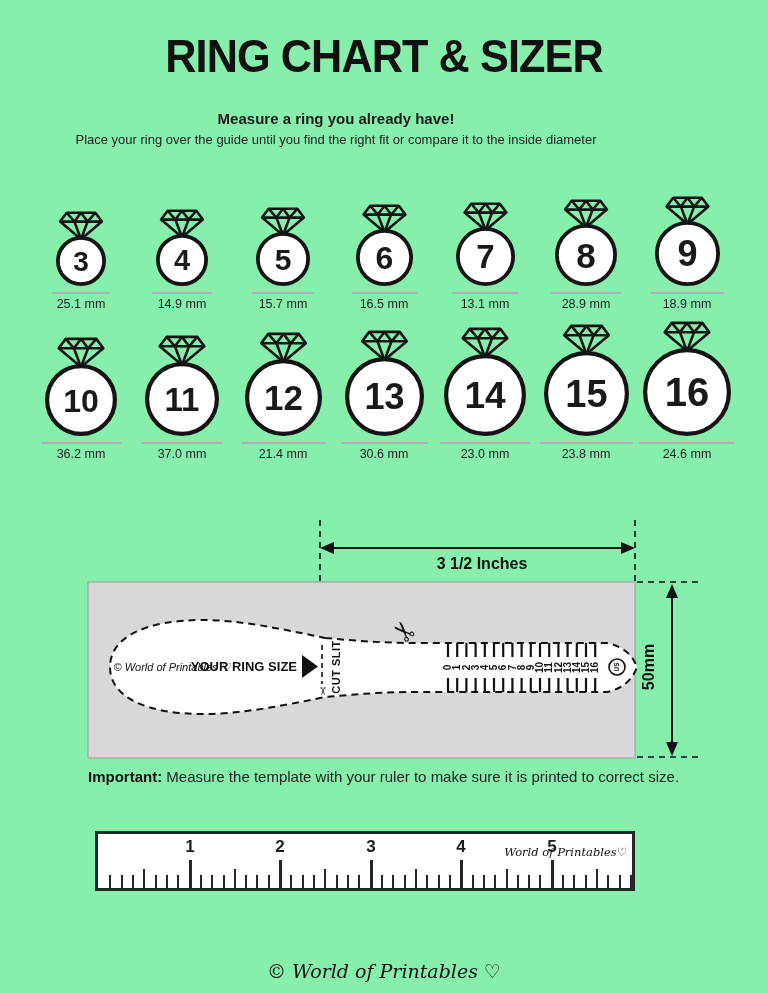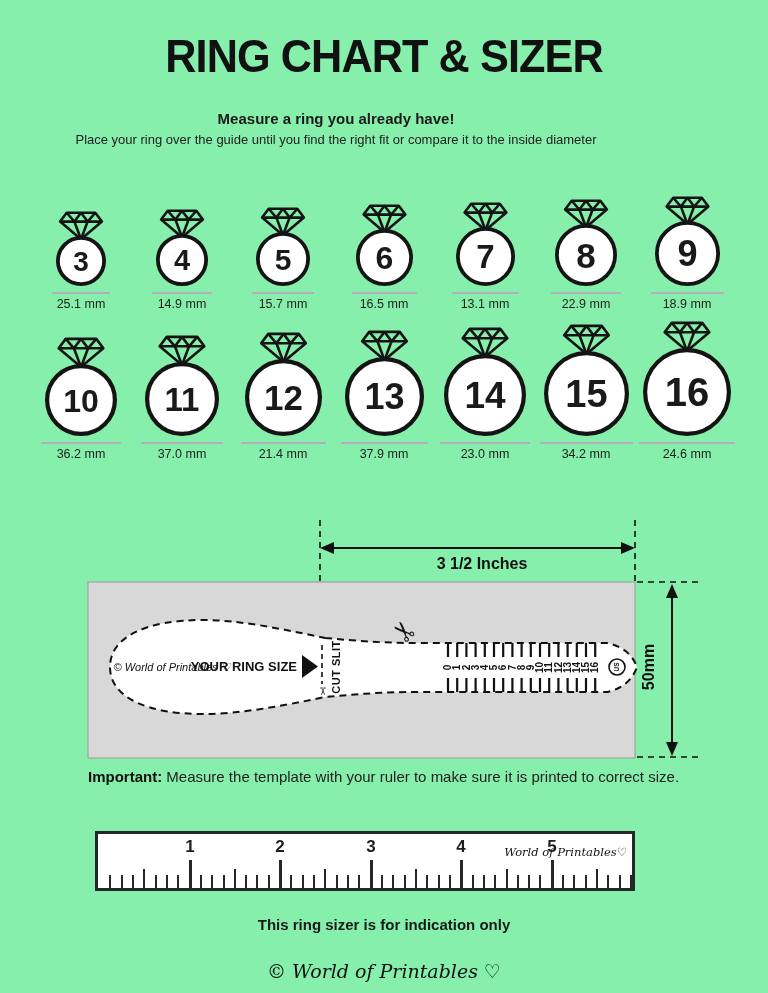--- a/index.html
+++ b/index.html
@@ -161,21 +161,21 @@
             <path d="M14,12 L20,2" fill="none" stroke="#141414" stroke-width="2.6" stroke-linejoin="round" vector-effect="non-scaling-stroke"></path>
             <path d="M20,2 L26,12" fill="none" stroke="#141414" stroke-width="2.6" stroke-linejoin="round" vector-effect="non-scaling-stroke"></path>
             <path d="M26,12 L33,2" fill="none" stroke="#141414" stroke-width="2.6" stroke-linejoin="round" vector-effect="non-scaling-stroke"></path>
             <path d="M14,12 L20,32" fill="none" stroke="#141414" stroke-width="2.6" stroke-linejoin="round" vector-effect="non-scaling-stroke"></path>
             <path d="M26,12 L20,32" fill="none" stroke="#141414" stroke-width="2.6" stroke-linejoin="round" vector-effect="non-scaling-stroke"></path>
           </g>
           <circle cx="35" cy="56" r="29.1" fill="#fff" stroke="#141414" stroke-width="3.8"></circle>
           <text x="35" y="68.6" text-anchor="middle" font-size="35" font-weight="bold" fill="#1a1a1a" font-family="Liberation Sans, sans-serif">8</text>
         </svg>
         <div class="ring-underline" style="width:70px"></div>
-        <div class="ring-mm">22.9 mm</div>
+        <div class="ring-mm">28.9 mm</div>
       </div>
       <div class="ring-cell">
         <svg width="73" height="90">
           <g transform="translate(14.5,0) scale(1.1,0.8823529411764706)">
             <path d="M7,2 L33,2 L39,12 L20,32 L1,12 Z" fill="none" stroke="#141414" stroke-width="2.6" stroke-linejoin="round" vector-effect="non-scaling-stroke"></path>
             <path d="M1,12 L39,12" fill="none" stroke="#141414" stroke-width="2.6" stroke-linejoin="round" vector-effect="non-scaling-stroke"></path>
             <path d="M7,2 L14,12" fill="none" stroke="#141414" stroke-width="2.6" stroke-linejoin="round" vector-effect="non-scaling-stroke"></path>
             <path d="M14,12 L20,2" fill="none" stroke="#141414" stroke-width="2.6" stroke-linejoin="round" vector-effect="non-scaling-stroke"></path>
             <path d="M20,2 L26,12" fill="none" stroke="#141414" stroke-width="2.6" stroke-linejoin="round" vector-effect="non-scaling-stroke"></path>
             <path d="M26,12 L33,2" fill="none" stroke="#141414" stroke-width="2.6" stroke-linejoin="round" vector-effect="non-scaling-stroke"></path>
@@ -253,21 +253,21 @@
             <path d="M14,12 L20,2" fill="none" stroke="#141414" stroke-width="2.6" stroke-linejoin="round" vector-effect="non-scaling-stroke"></path>
             <path d="M20,2 L26,12" fill="none" stroke="#141414" stroke-width="2.6" stroke-linejoin="round" vector-effect="non-scaling-stroke"></path>
             <path d="M26,12 L33,2" fill="none" stroke="#141414" stroke-width="2.6" stroke-linejoin="round" vector-effect="non-scaling-stroke"></path>
             <path d="M14,12 L20,32" fill="none" stroke="#141414" stroke-width="2.6" stroke-linejoin="round" vector-effect="non-scaling-stroke"></path>
             <path d="M26,12 L20,32" fill="none" stroke="#141414" stroke-width="2.6" stroke-linejoin="round" vector-effect="non-scaling-stroke"></path>
           </g>
           <circle cx="43.5" cy="66.5" r="37.4" fill="#fff" stroke="#141414" stroke-width="4.2"></circle>
           <text x="43.5" y="79.46" text-anchor="middle" font-size="36" font-weight="bold" fill="#1a1a1a" font-family="Liberation Sans, sans-serif">13</text>
         </svg>
         <div class="ring-underline" style="width:87px"></div>
-        <div class="ring-mm">37.9 mm</div>
+        <div class="ring-mm">30.6 mm</div>
       </div>
       <div class="ring-cell">
         <svg width="90" height="109">
           <g transform="translate(21.5,0) scale(1.175,0.9411764705882353)">
             <path d="M7,2 L33,2 L39,12 L20,32 L1,12 Z" fill="none" stroke="#141414" stroke-width="2.6" stroke-linejoin="round" vector-effect="non-scaling-stroke"></path>
             <path d="M1,12 L39,12" fill="none" stroke="#141414" stroke-width="2.6" stroke-linejoin="round" vector-effect="non-scaling-stroke"></path>
             <path d="M7,2 L14,12" fill="none" stroke="#141414" stroke-width="2.6" stroke-linejoin="round" vector-effect="non-scaling-stroke"></path>
             <path d="M14,12 L20,2" fill="none" stroke="#141414" stroke-width="2.6" stroke-linejoin="round" vector-effect="non-scaling-stroke"></path>
             <path d="M20,2 L26,12" fill="none" stroke="#141414" stroke-width="2.6" stroke-linejoin="round" vector-effect="non-scaling-stroke"></path>
             <path d="M26,12 L33,2" fill="none" stroke="#141414" stroke-width="2.6" stroke-linejoin="round" vector-effect="non-scaling-stroke"></path>
@@ -289,21 +289,21 @@
             <path d="M14,12 L20,2" fill="none" stroke="#141414" stroke-width="2.6" stroke-linejoin="round" vector-effect="non-scaling-stroke"></path>
             <path d="M20,2 L26,12" fill="none" stroke="#141414" stroke-width="2.6" stroke-linejoin="round" vector-effect="non-scaling-stroke"></path>
             <path d="M26,12 L33,2" fill="none" stroke="#141414" stroke-width="2.6" stroke-linejoin="round" vector-effect="non-scaling-stroke"></path>
             <path d="M14,12 L20,32" fill="none" stroke="#141414" stroke-width="2.6" stroke-linejoin="round" vector-effect="non-scaling-stroke"></path>
             <path d="M26,12 L20,32" fill="none" stroke="#141414" stroke-width="2.6" stroke-linejoin="round" vector-effect="non-scaling-stroke"></path>
           </g>
           <circle cx="46.5" cy="69.5" r="40.4" fill="#fff" stroke="#141414" stroke-width="4.2"></circle>
           <text x="46.5" y="83.18" text-anchor="middle" font-size="38" font-weight="bold" fill="#1a1a1a" font-family="Liberation Sans, sans-serif">15</text>
         </svg>
         <div class="ring-underline" style="width:93px"></div>
-        <div class="ring-mm">34.2 mm</div>
+        <div class="ring-mm">23.8 mm</div>
       </div>
       <div class="ring-cell">
         <svg width="96" height="115">
           <g transform="translate(24.5,0) scale(1.175,0.9411764705882353)">
             <path d="M7,2 L33,2 L39,12 L20,32 L1,12 Z" fill="none" stroke="#141414" stroke-width="2.6" stroke-linejoin="round" vector-effect="non-scaling-stroke"></path>
             <path d="M1,12 L39,12" fill="none" stroke="#141414" stroke-width="2.6" stroke-linejoin="round" vector-effect="non-scaling-stroke"></path>
             <path d="M7,2 L14,12" fill="none" stroke="#141414" stroke-width="2.6" stroke-linejoin="round" vector-effect="non-scaling-stroke"></path>
             <path d="M14,12 L20,2" fill="none" stroke="#141414" stroke-width="2.6" stroke-linejoin="round" vector-effect="non-scaling-stroke"></path>
             <path d="M20,2 L26,12" fill="none" stroke="#141414" stroke-width="2.6" stroke-linejoin="round" vector-effect="non-scaling-stroke"></path>
             <path d="M26,12 L33,2" fill="none" stroke="#141414" stroke-width="2.6" stroke-linejoin="round" vector-effect="non-scaling-stroke"></path>
@@ -466,16 +466,15 @@
       <div class="num" style="left: 445px;">5</div>
       <div class="tick" style="left: 464px; width: 2px; height: 13px;"></div>
       <div class="tick" style="left: 475px; width: 2px; height: 13px;"></div>
       <div class="tick" style="left: 487px; width: 2px; height: 13px;"></div>
       <div class="tick" style="left: 498px; width: 2px; height: 19px;"></div>
       <div class="tick" style="left: 509px; width: 2px; height: 13px;"></div>
       <div class="tick" style="left: 521px; width: 2px; height: 13px;"></div>
       <div class="tick" style="left: 532px; width: 2px; height: 13px;"></div>
     </div>
 
-  <div class="footer-head">This ring sizer is for indication only</div>
   <div class="footer-brand script-font">© World of Printables ♡</div>
 
 </div>
 
 </body></html>

